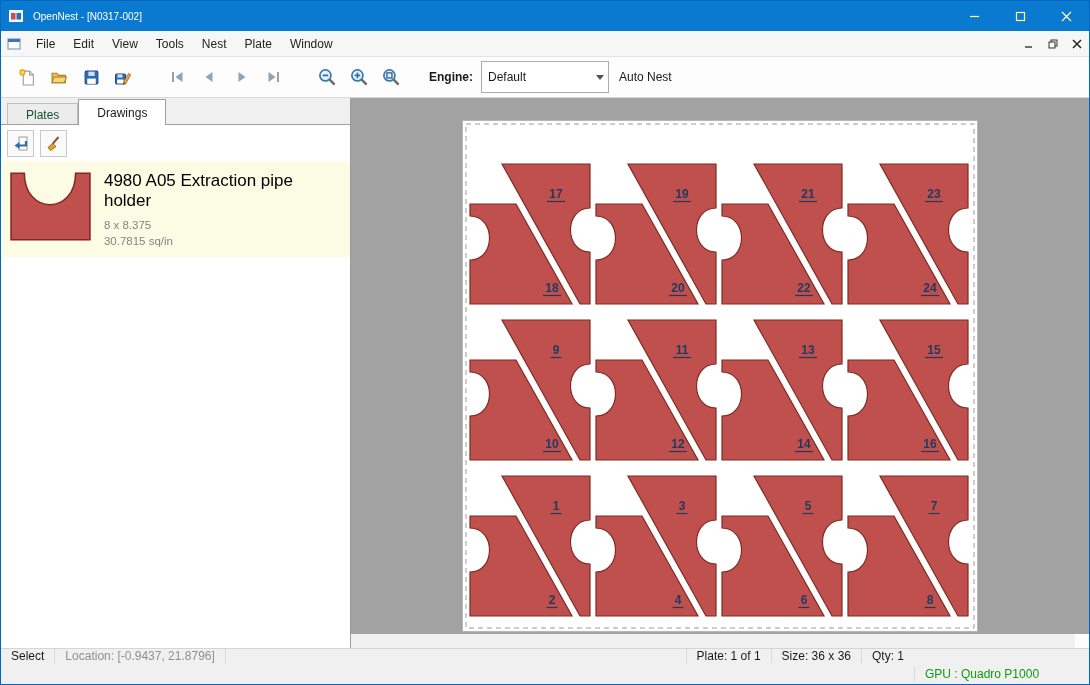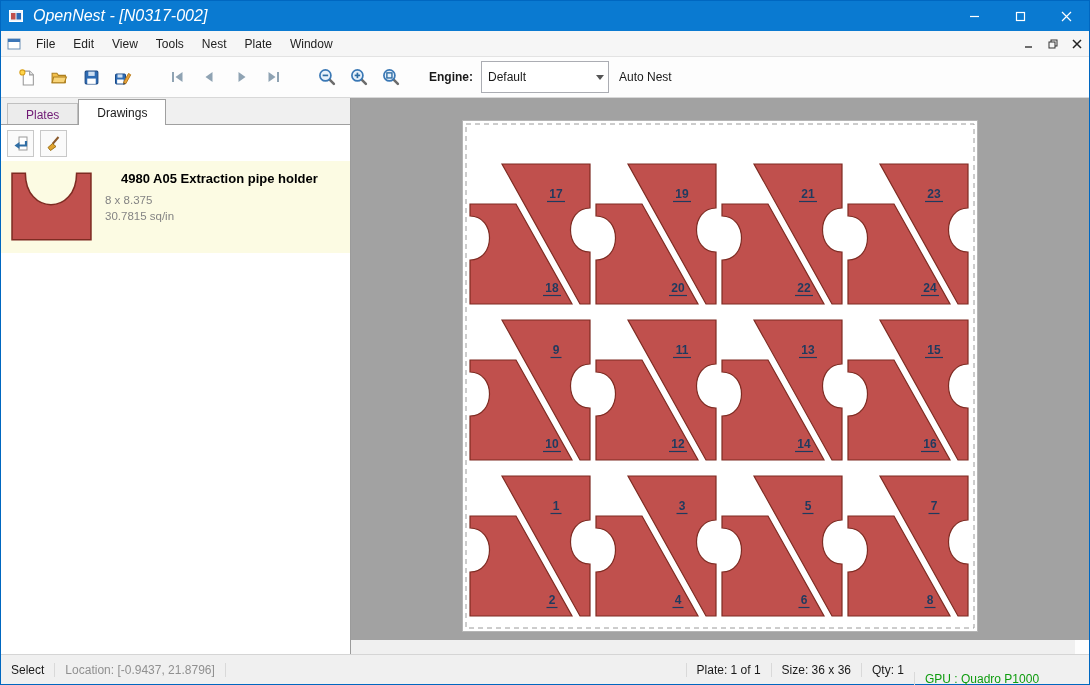--- a/index.html
+++ b/index.html
@@ -4,21 +4,21 @@
 <style>
   * { box-sizing: border-box; margin: 0; padding: 0; }
   html,body { width:1090px; height:685px; }
   body { font-family: "Liberation Sans", sans-serif; font-size: 12px; color:#1a1a1a; }
 
   .window { width:1090px; height:685px; border:1px solid #0067c0; display:flex; flex-direction:column; background:#f0f0f0; }
 
   
   .titlebar { height:30px; background:var(--accent,#0078d7); display:flex; align-items:center; color:#fff; flex:0 0 auto; }
   .titlebar .app-icon { width:30px; display:flex; justify-content:center; align-items:center; }
-  .titlebar .title { font-size:16px; padding-left:2px;font-style:italic; }
+  .titlebar .title { font-size:10px; padding-left:2px; }
   .titlebar .spacer { flex:1; }
   .win-btn { width:46px; height:30px; display:flex; align-items:center; justify-content:center; }
 
   
   .menubar { height:26px; background:#f6f6f6; display:flex; align-items:center; border-bottom:1px solid #e3e3e3; flex:0 0 auto; }
   .menubar .sys-icon { width:26px; display:flex; justify-content:center; align-items:center; }
   .menu-item { padding:5px 9px; color:#222; cursor:default; }
   .menubar .spacer { flex:1; }
   .mdi-btn { width:24px; height:22px; display:flex; align-items:center; justify-content:center; color:#333; }
 
@@ -31,43 +31,43 @@
   .combobox .value { flex:1; }
   .caret { width:0; height:0; border-left:4px solid transparent; border-right:4px solid transparent; border-top:5px solid #555; }
   .autonest { margin-left:10px; }
 
   
   .content { flex:1; display:flex; min-height:0; }
 
   .left-panel { width:350px; background:#f0f0f0; border-right:1px solid #9b9b9b; display:flex; flex-direction:column; }
   .tabstrip { height:27px; display:flex; align-items:flex-end; padding-left:6px; background:#f0f0f0; }
   .tab { padding:0 18px; display:flex; align-items:center; justify-content:center; cursor:default; }
-  .tab.inactive { height:22px; background:#ececec; border:1px solid #bfbfbf; border-bottom:none; color:#701a75; }
+  .tab.inactive { height:22px; background:#ececec; border:1px solid #bfbfbf; border-bottom:none; color:#14532d; }
   .tab.active { height:26px; background:#fff; border:1px solid #a0a0a0; border-bottom:none; position:relative; z-index:2; }
   .panel-body { flex:1; background:#fff; border-top:1px solid #a0a0a0; margin-top:-1px; display:flex; flex-direction:column; }
   .subtoolbar { height:36px; display:flex; align-items:center; padding:0 6px; gap:6px; }
   .st-btn { width:27px; height:27px; border:1px solid #c8c8c8; background:#fafafa; display:flex; align-items:center; justify-content:center; }
 
   .drawing-item { background:#fcfbe3; display:flex; padding:8px 8px; gap:10px; cursor:default; }
   .thumb-box { width:86px; height:76px; display:flex; align-items:center; justify-content:center; }
   .thumb-part { fill:var(--part-fill,#c0504d); stroke:var(--part-stroke,#7e2b22); stroke-width:1.5; }
   .drawing-info { padding-top:2px; }
-  .drawing-title { font-weight:bold; font-size:13px; color:#000; margin-bottom:6px;margin-left:16px; }
+  .drawing-title { font-weight:normal; font-size:17px; color:#000; margin-bottom:6px; }
   .drawing-sub { color:#848484; font-size:11.5px; line-height:16px; }
 
   .canvas { flex:1; background:#a2a2a2; display:flex; justify-content:center; align-items:flex-start; padding-top:22px; overflow:hidden;text-decoration:underline; }
 
   
   .scrollrow { height:14px; display:flex; flex:0 0 auto; }
   .scrollrow .left-pad { width:350px; background:#fff; border-right:1px solid #9b9b9b; }
   .scrollrow .track { flex:1; background:#f0f0f0; }
   .scrollrow .corner { width:14px; background:#fdfdfd; }
 
   
-  .statusbar { height:30px; background:#f0f0f0; border-top:1px solid #d5d5d5; display:flex; align-items:center; flex:0 0 auto; font-size:12px; }
+  .statusbar { height:36px; background:#f0f0f0; border-top:1px solid #d5d5d5; display:flex; align-items:flex-start; flex:0 0 auto; font-size:12px; }
   .cell { display:flex; align-items:center; padding:0 10px; }
   .cell.bordered-r { border-right:1px solid #d9d9d9; }
   .cell.bordered-l { border-left:1px solid #d9d9d9; }
   .statusbar .spacer { flex:1; }
   .loc { color:#909090; }
   .gpu { color:var(--gpu-color,#0e9c0e);margin-top:18px; }
 </style>
 </head>
 <body>
 

